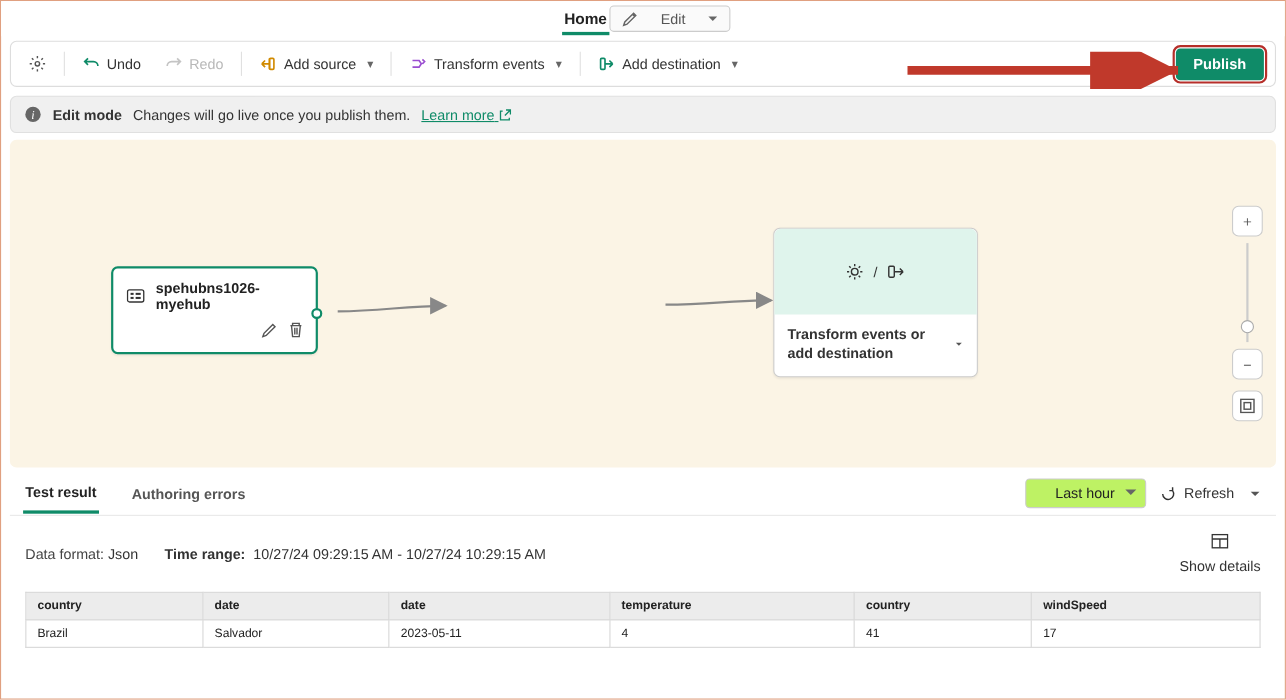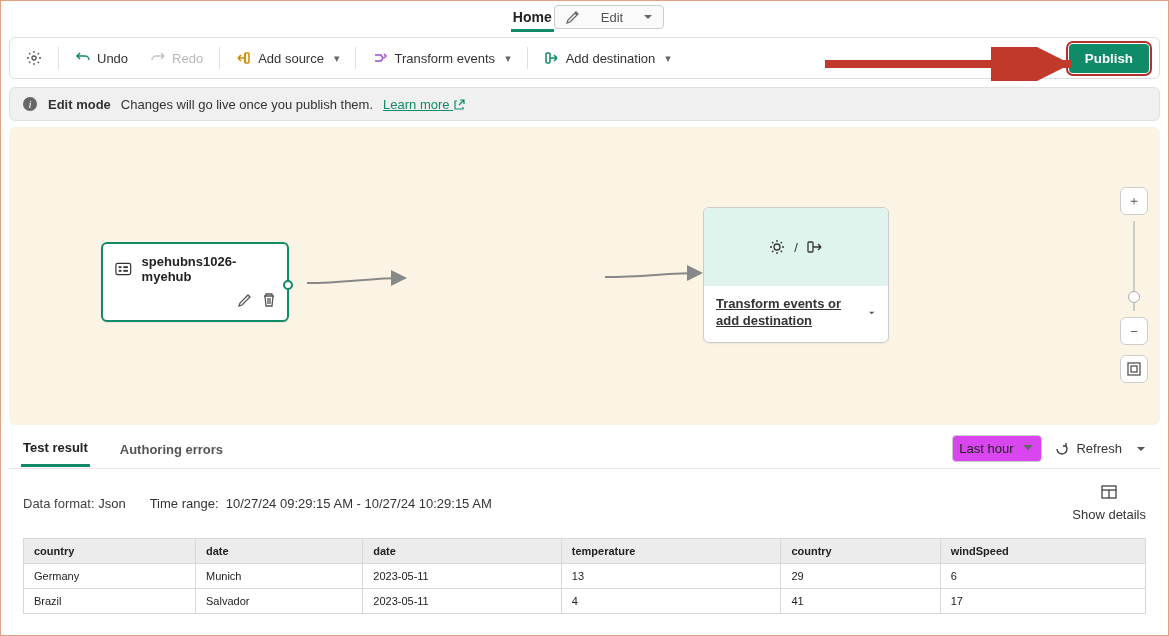--- a/index.html
+++ b/index.html
@@ -120,21 +120,21 @@
     border: 1px solid #ccc;
     border-radius: 6px;
     box-shadow: 0 1px 2px rgba(0,0,0,0.06);
   }
   .node.selected { border: 2px solid #0f8b68; }
   .node-source  { left: 92px; top: 115px; width: 188px; height: 80px; }
   .node-stream  { left: 398px; top: 117px; width: 192px; height: 60px; }
   .node-dest    { left: 694px; top: 80px;  width: 186px; height: 136px; }
   .node-dest .top { height: 78px; background: #dff4ec; display:flex; align-items:center; justify-content:center; gap:8px; border-radius: 6px 6px 0 0;}
   .node-dest .bottom { padding: 10px 12px; display:flex; align-items:center; justify-content:space-between; }
-  .node-dest .bottom .txt { font-weight:600; color:#333; line-height:1.3;text-decoration:underline; }
+  .node-dest .bottom .txt { font-weight:600; color:#333; line-height:1.3; }
   .node-header { display:flex; align-items:center; gap:10px; padding:10px 12px 4px; font-weight:600; }
   .node-actions { display:flex; gap:8px; justify-content:flex-end; padding: 4px 10px 8px; color:#555; }
   .chip { display:inline-flex; align-items:center; gap:6px; background:#dff4ec; border-radius: 14px; padding:4px 10px; margin:4px 0 8px 12px; color:#0f8b68; font-size:12px; }
 
   .port { position:absolute; width:10px; height:10px; border:2px solid #0f8b68; background:#fff; border-radius:50%; }
   .edge { position:absolute; overflow:visible; pointer-events:none; }
 
   
   .zoom-ctl { position:absolute; right:12px; top:60px; display:flex; flex-direction:column; align-items:center; gap:0; }
   .zoom-btn { width:28px; height:28px; border:1px solid #ccc; background:#fff; border-radius:6px; display:flex; align-items:center; justify-content:center; color:#555; cursor:pointer; }
@@ -144,27 +144,27 @@
 
   
   .results {
     margin: 4px 8px 0 8px;
     background:#fff;
   }
   .results-tabs { display:flex; align-items:center; padding: 0 12px; border-bottom:1px solid #e8e8e8; height:40px; gap:28px; }
   .rtab { padding: 10px 2px 9px; font-weight:600; color:#555; }
   .rtab.active { color:#222; border-bottom:3px solid #0f8b68; }
   .results-right { margin-left:auto; display:flex; align-items:center; gap:12px; }
-  .select { border:1px solid #ccc; border-radius:4px; padding:5px 28px 5px 6px; background:#d946ef; position:relative; }
+  .select { border:1px solid #ccc; border-radius:4px; padding:5px 28px 5px 26px; background:#bef264; position:relative; }
   .select::after{ content:""; position:absolute; right:8px; top:9px; border:5px solid transparent; border-top-color:#666; }
   .refresh { display:flex; align-items:center; gap:6px; color:#333; cursor:pointer; }
 
   .results-meta { display:flex; align-items:center; gap:24px; padding:16px 14px 10px; color:#333; }
   .results-meta .label { color:#444; }
-  .results-meta .strong { font-weight:400; }
+  .results-meta .strong { font-weight:700; }
   .show-details { margin-left:auto; display:flex; align-items:center; gap:8px; color:#333; cursor:pointer;flex-direction:column; }
 
   
   table.data { width: calc(100% - 28px); margin:6px 14px 0; border-collapse:collapse; font-size:11px; }
   table.data th, table.data td { border:1px solid #d8d8d8; padding:6px 10px; text-align:left; background:#fff; }
   table.data th { background:#ececec; font-weight:600; }
 
   .icon-svg { width:16px; height:16px; }
 </style>
 </head>
@@ -369,28 +369,20 @@
           <th>country</th>
           <th>date</th>
           <th>date</th>
           <th>temperature</th>
           <th>country</th>
           <th>windSpeed</th>
         </tr>
       </thead>
     <tbody id="tbody">
         <tr>
-          <td>Germany</td>
-          <td>Munich</td>
-          <td>2023-05-11</td>
-          <td>13</td>
-          <td>29</td>
-          <td>6</td>
-        </tr>
-        <tr>
           <td>Brazil</td>
           <td>Salvador</td>
           <td>2023-05-11</td>
           <td>4</td>
           <td>41</td>
           <td>17</td>
         </tr>
       </tbody>
   </table>
 </div>

